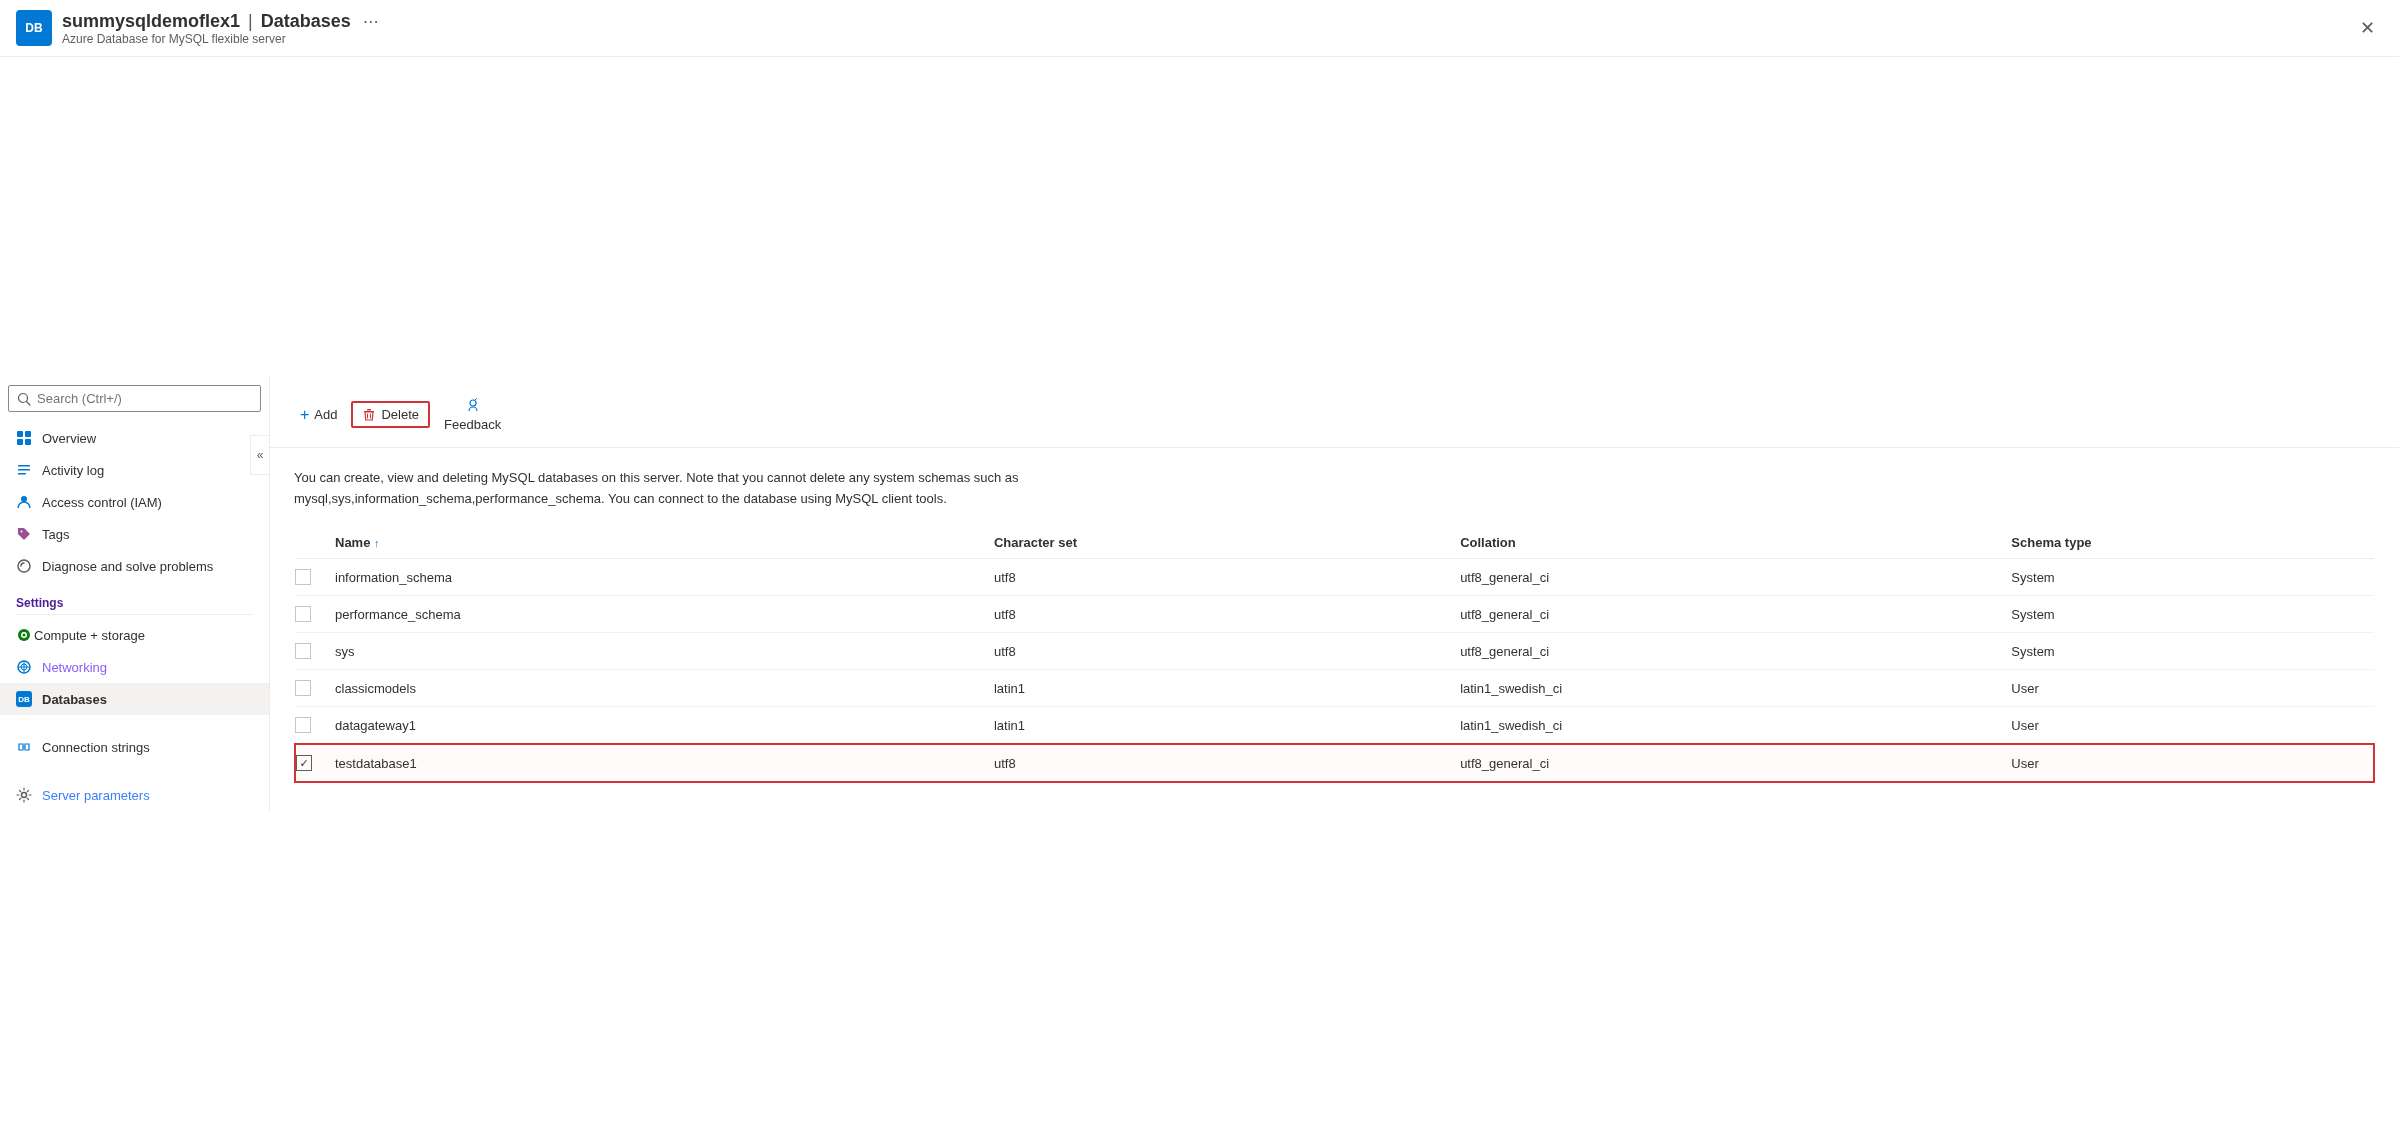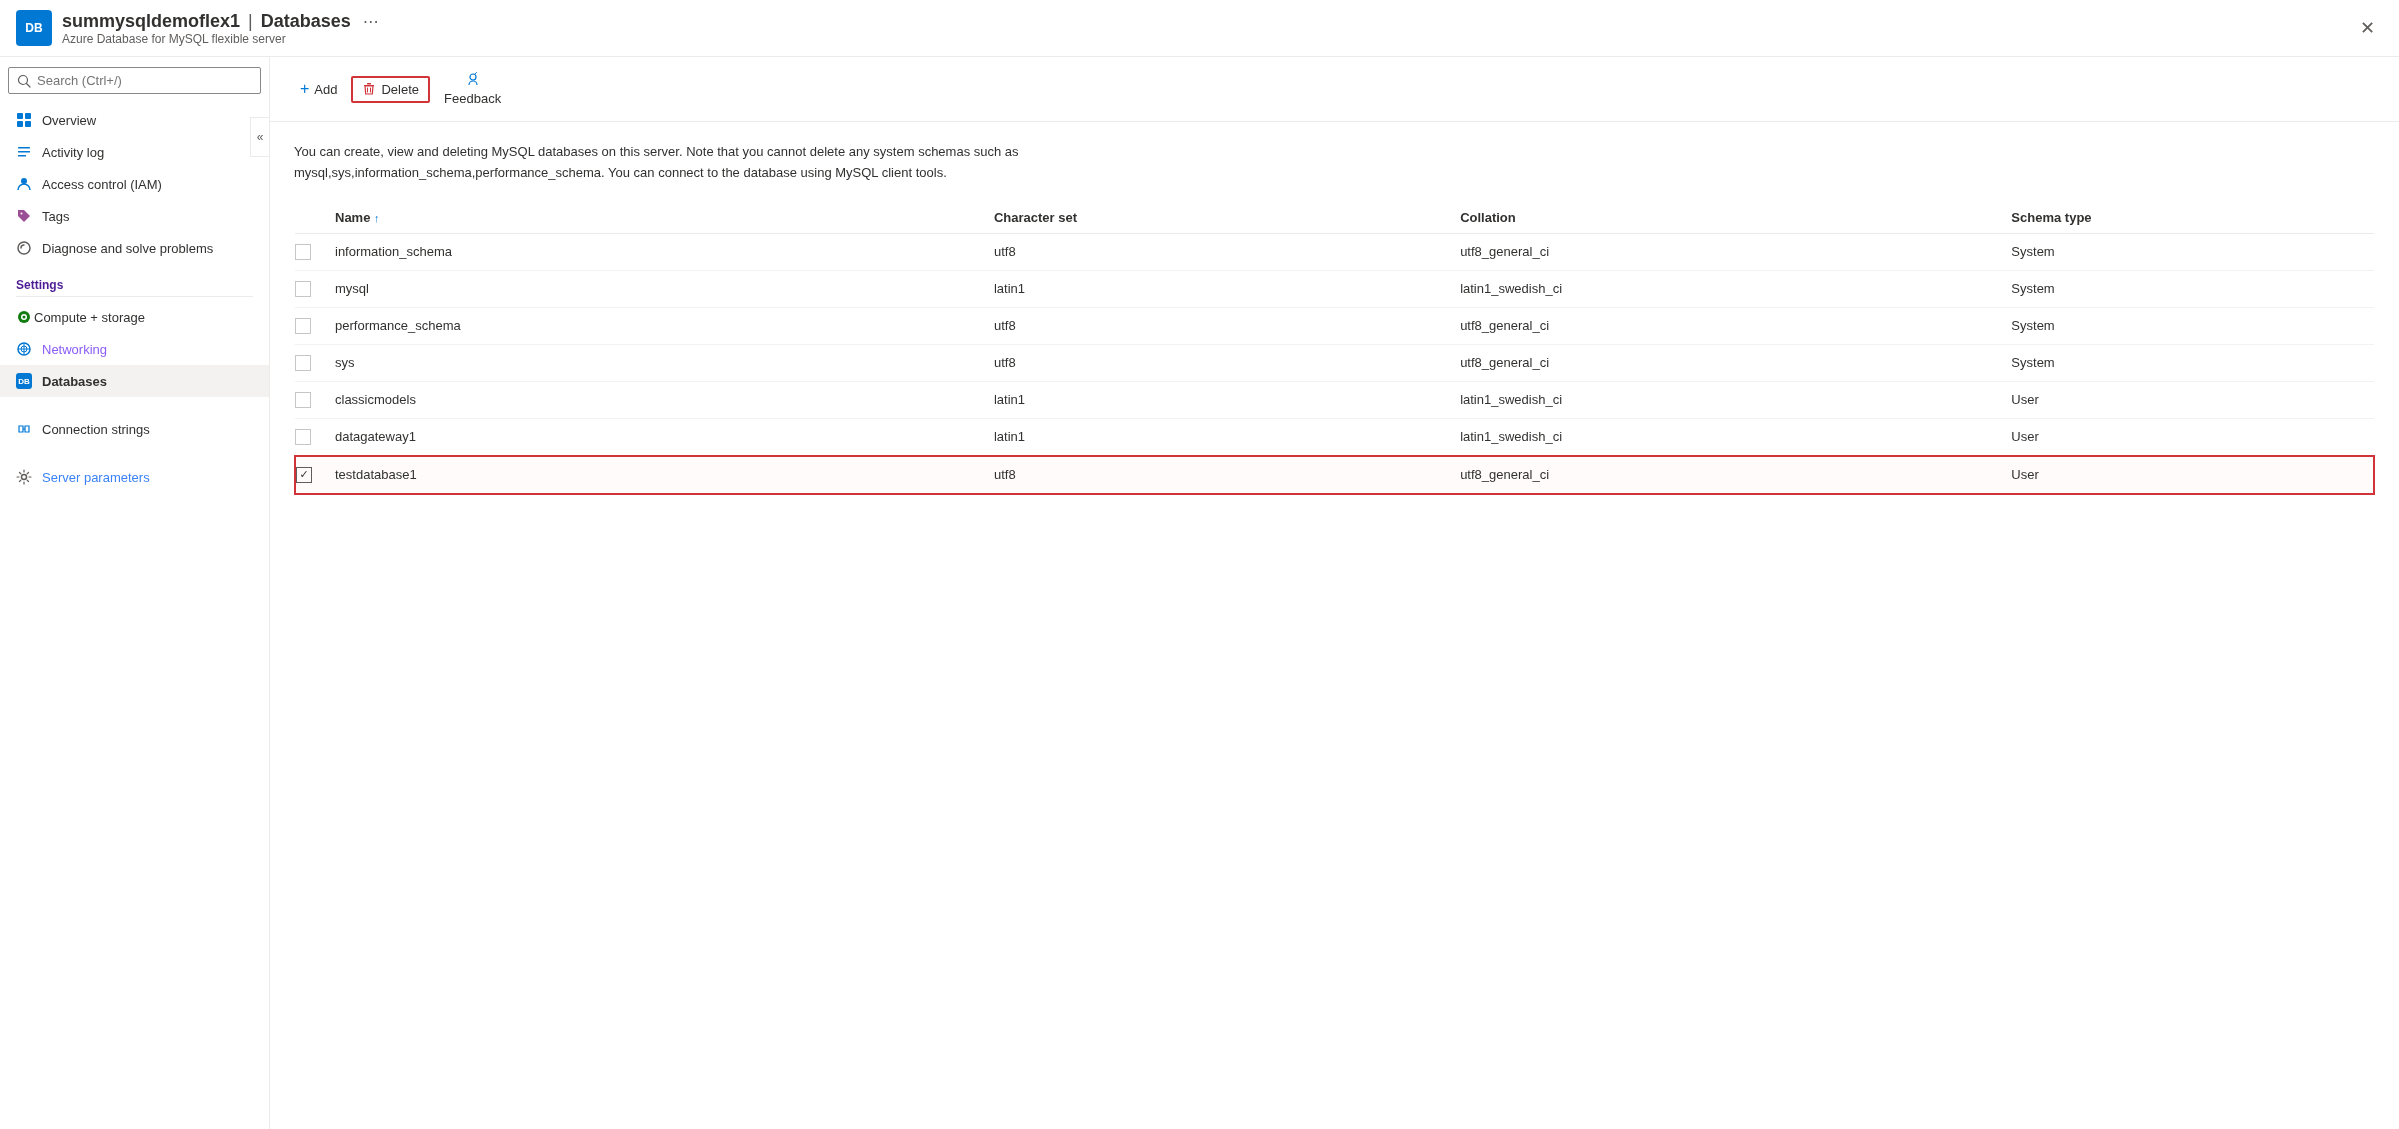--- a/index.html
+++ b/index.html
@@ -15,21 +15,21 @@
       <h1 style="font-size:18px;font-weight:600;color:#323130;">summysqldemoflex1</h1>
       <span style="font-size:18px;color:#605e5c;font-weight:300;">|</span>
       <h1 style="font-size:18px;font-weight:600;color:#323130;">Databases</h1>
       <span style="font-size:16px;color:#605e5c;cursor:pointer;margin-left:4px;">⋯</span>
     </div>
     <span style="font-size:12px;color:#605e5c;">Azure Database for MySQL flexible server</span>
   </div>
   <button style="margin-left:auto;font-size:18px;cursor:pointer;color:#605e5c;background:none;border:none;padding:4px 8px;">✕</button>
 </div>
 
-<div style="display:flex;flex:1;overflow:hidden;">
+<div style="display:flex;flex:1;overflow:hidden;align-items:center;">
 
   <div style="width:270px;flex-shrink:0;border-right:1px solid #edebe9;display:flex;flex-direction:column;overflow:hidden;position:relative;">
 
     <div style="display:flex;align-items:center;gap:6px;margin:10px 8px;border:1px solid #8a8886;border-radius:2px;padding:5px 8px;background:#fff;">
       <svg width="14" height="14" viewBox="0 0 14 14" fill="none">
           <circle cx="6" cy="6" r="4.5" stroke="#605e5c" stroke-width="1.2"></circle>
           <line x1="9.5" y1="9.5" x2="13" y2="13" stroke="#605e5c" stroke-width="1.2" stroke-linecap="round"></line>
         </svg>
       <input style="border: none; outline: none; flex: 1 1 0%; font-size: 13px; color: rgb(50, 49, 48); background: transparent;" type="text" placeholder="Search (Ctrl+/)">
     </div>
@@ -181,29 +181,20 @@
                 </td>
                 <td style="padding: 10px 20px 10px 0px; font-size: 13px; color: rgb(50, 49, 48); vertical-align: middle; border-bottom: 1px solid rgb(243, 242, 241);">information_schema</td>
                 <td style="padding: 10px 20px 10px 0px; font-size: 13px; color: rgb(50, 49, 48); vertical-align: middle; border-bottom: 1px solid rgb(243, 242, 241);">utf8</td>
                 <td style="padding: 10px 20px 10px 0px; font-size: 13px; color: rgb(50, 49, 48); vertical-align: middle; border-bottom: 1px solid rgb(243, 242, 241);">utf8_general_ci</td>
                 <td style="padding: 10px 0px; font-size: 13px; color: rgb(50, 49, 48); vertical-align: middle; border-bottom: 1px solid rgb(243, 242, 241);">System</td>
               </tr>
               <tr>
                 <td style="padding: 10px 8px 10px 0px; vertical-align: middle; border-bottom: 1px solid rgb(243, 242, 241);">
                   <div style="width:16px;height:16px;border:1px solid #c8c6c4;"></div>
                 </td>
-                <td style="padding: 10px 20px 10px 0px; font-size: 13px; color: rgb(50, 49, 48); vertical-align: middle; border-bottom: 1px solid rgb(243, 242, 241);">mysql</td>
-                <td style="padding: 10px 20px 10px 0px; font-size: 13px; color: rgb(50, 49, 48); vertical-align: middle; border-bottom: 1px solid rgb(243, 242, 241);">latin1</td>
-                <td style="padding: 10px 20px 10px 0px; font-size: 13px; color: rgb(50, 49, 48); vertical-align: middle; border-bottom: 1px solid rgb(243, 242, 241);">latin1_swedish_ci</td>
-                <td style="padding: 10px 0px; font-size: 13px; color: rgb(50, 49, 48); vertical-align: middle; border-bottom: 1px solid rgb(243, 242, 241);">System</td>
-              </tr>
-              <tr>
-                <td style="padding: 10px 8px 10px 0px; vertical-align: middle; border-bottom: 1px solid rgb(243, 242, 241);">
-                  <div style="width:16px;height:16px;border:1px solid #c8c6c4;"></div>
-                </td>
                 <td style="padding: 10px 20px 10px 0px; font-size: 13px; color: rgb(50, 49, 48); vertical-align: middle; border-bottom: 1px solid rgb(243, 242, 241);">performance_schema</td>
                 <td style="padding: 10px 20px 10px 0px; font-size: 13px; color: rgb(50, 49, 48); vertical-align: middle; border-bottom: 1px solid rgb(243, 242, 241);">utf8</td>
                 <td style="padding: 10px 20px 10px 0px; font-size: 13px; color: rgb(50, 49, 48); vertical-align: middle; border-bottom: 1px solid rgb(243, 242, 241);">utf8_general_ci</td>
                 <td style="padding: 10px 0px; font-size: 13px; color: rgb(50, 49, 48); vertical-align: middle; border-bottom: 1px solid rgb(243, 242, 241);">System</td>
               </tr>
               <tr>
                 <td style="padding: 10px 8px 10px 0px; vertical-align: middle; border-bottom: 1px solid rgb(243, 242, 241);">
                   <div style="width:16px;height:16px;border:1px solid #c8c6c4;"></div>
                 </td>
                 <td style="padding: 10px 20px 10px 0px; font-size: 13px; color: rgb(50, 49, 48); vertical-align: middle; border-bottom: 1px solid rgb(243, 242, 241);">sys</td>

